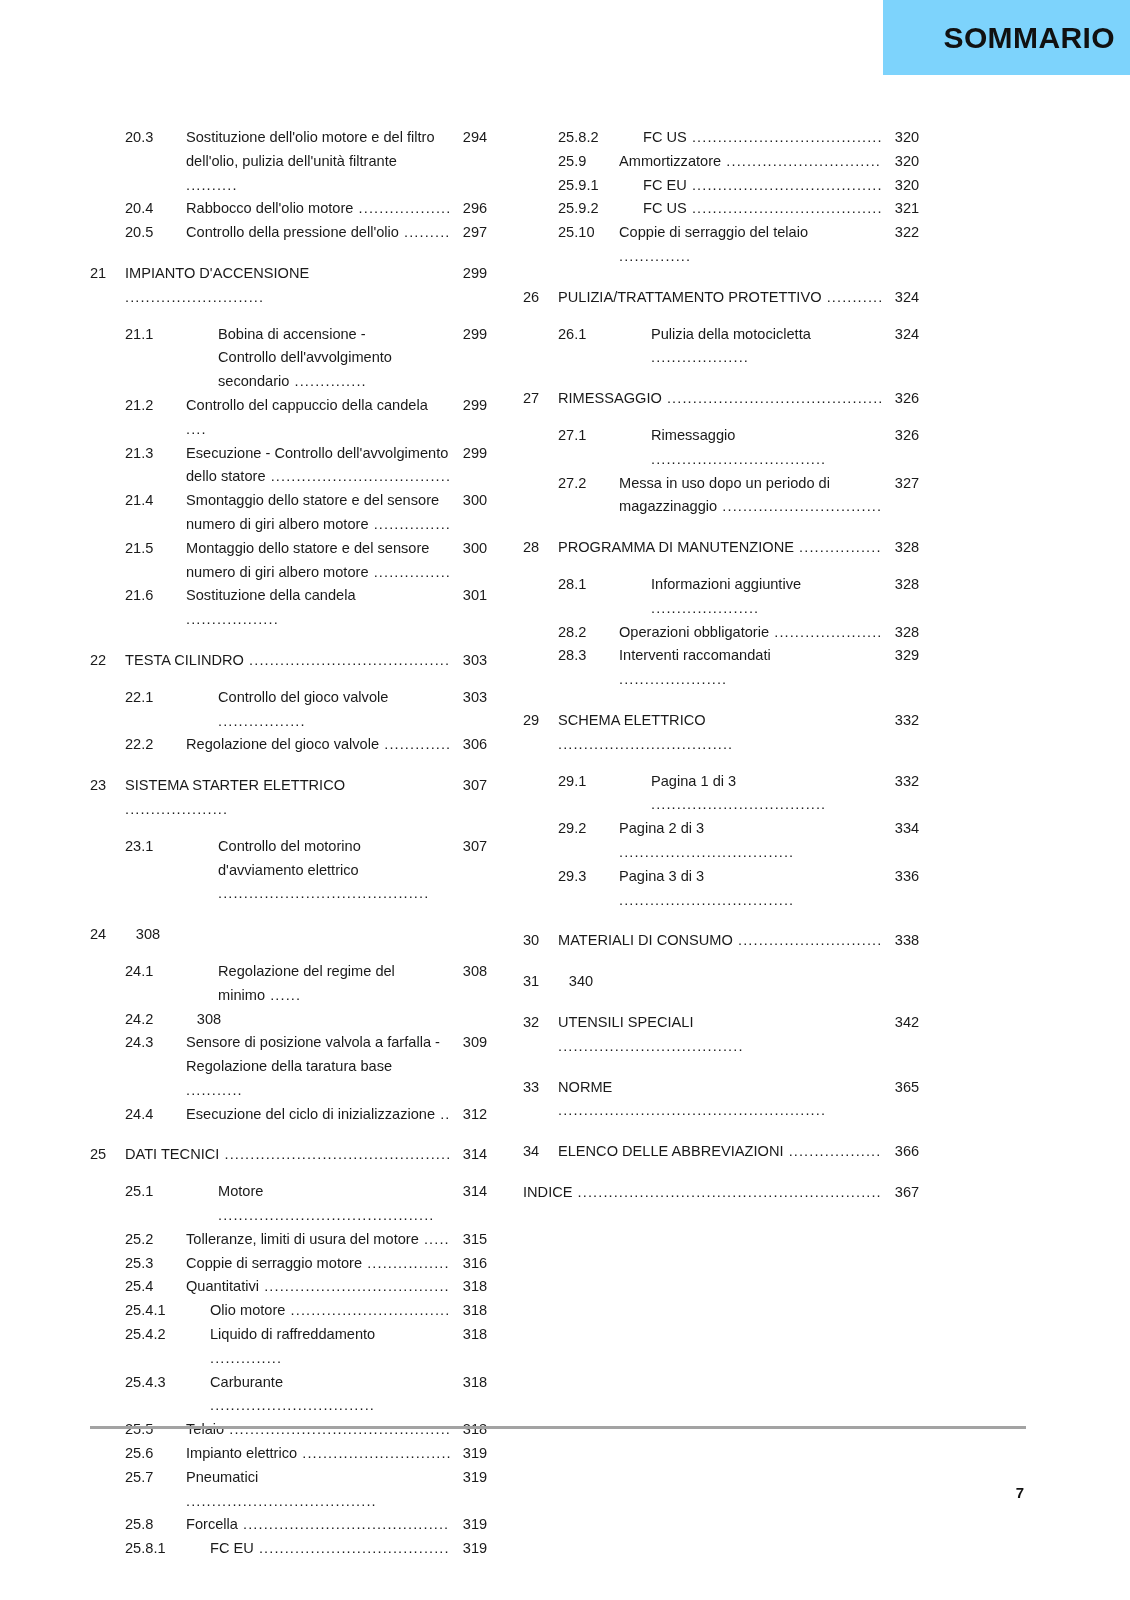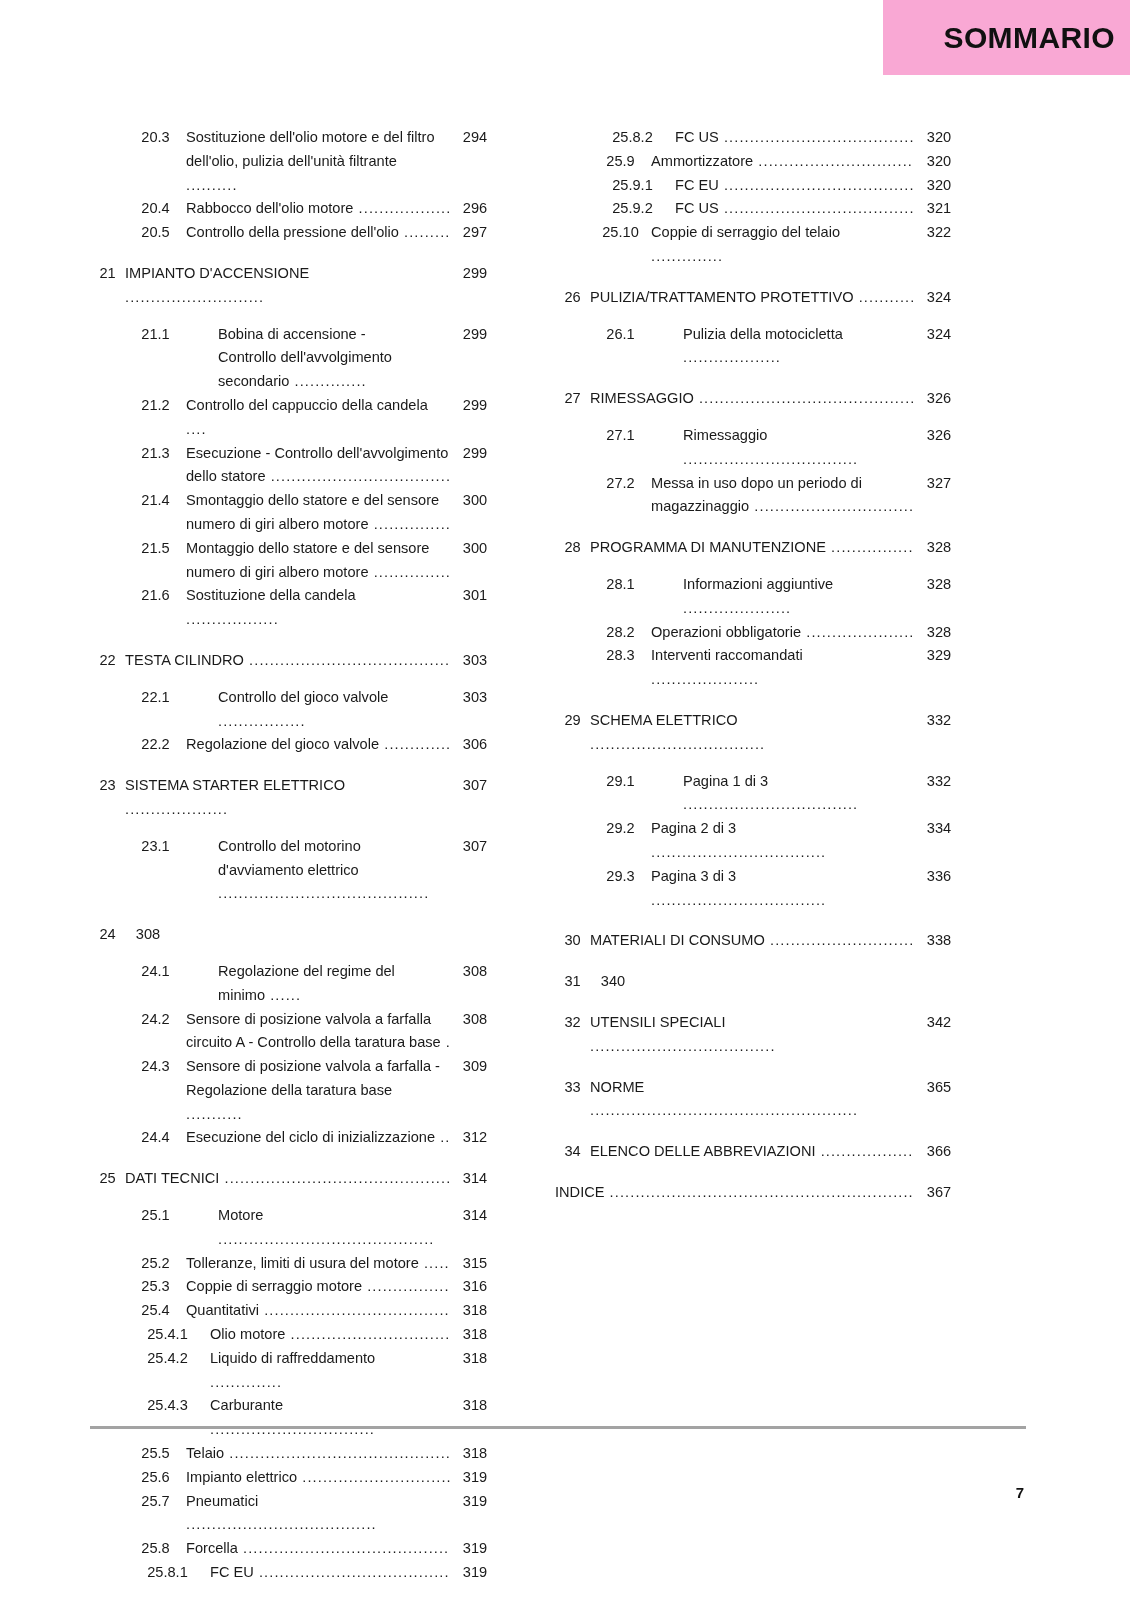--- a/index.html
+++ b/index.html
@@ -16,21 +16,21 @@
     overflow: hidden;
   }
 
   
   #header-banner {
     position: absolute;
     left: 883px;
     top: 0;
     width: 247px;
     height: 75px;
-    background: #f9a8d4;
+    background: #7dd3fc;
   }
   #header-title {
     position: absolute;
     right: 15px;
     top: 21px;
     font-size: 30px;
     font-weight: bold;
     letter-spacing: 0.4px;
     color: #111111;
     white-space: nowrap;
@@ -41,38 +41,37 @@
     position: absolute;
     left: 0;
     top: 126px;
     width: 1130px;
   }
   .column {
     position: absolute;
     top: 0;
   }
   #col-left  { left: 90px;  width: 404px; }
-  #col-right { left: 523px; width: 403px; margin-left: 32px; }
+  #col-right { left: 523px; width: 403px; }
 
   .entry {
     display: flex;
     align-items: flex-start;
     font-size: 14.6px;
     line-height: 23.8px;
     color: #1a1a1a;
   }
   
   .entry.lvl1 { margin-top: 17px; }
   .entry.lvl2.after-chapter { margin-top: 13px; gap: 32px; }
   .entry.plain { margin-top: 17px; }
 
   .num {
     flex: 0 0 auto;
     white-space: nowrap;
-    text-align: center;
   }
   .entry.lvl1 > .num { width: 35px; }
   .entry.lvl2 > .num { width: 61px; margin-left: 35px; }
   .entry.lvl3 > .num { width: 85px; margin-left: 35px; }
   .entry.plain > .num { width: 0; }
 
   .body {
     flex: 1 1 auto;
     min-width: 0;
     position: relative;
@@ -197,21 +196,20 @@
         <span class="num">24</span>
         <span class="page">308</span>
       </div>
       <div class="entry lvl2 after-chapter">
         <span class="num">24.1</span>
         <span class="body"><span class="label">Regolazione del regime del minimo</span><span class="leader"> ......</span></span>
         <span class="page">308</span>
       </div>
       <div class="entry lvl2">
         <span class="num">24.2</span>
-        <span class="body"><span class="label">Sensore di posizione valvola a farfalla circuito A - Controllo della taratura base</span><span class="leader"> .</span></span>
         <span class="page">308</span>
       </div>
       <div class="entry lvl2">
         <span class="num">24.3</span>
         <span class="body"><span class="label">Sensore di posizione valvola a farfalla - Regolazione della taratura base</span><span class="leader"> ...........</span></span>
         <span class="page">309</span>
       </div>
       <div class="entry lvl2">
         <span class="num">24.4</span>
         <span class="body"><span class="label">Esecuzione del ciclo di inizializzazione</span><span class="leader"> ..</span></span>

